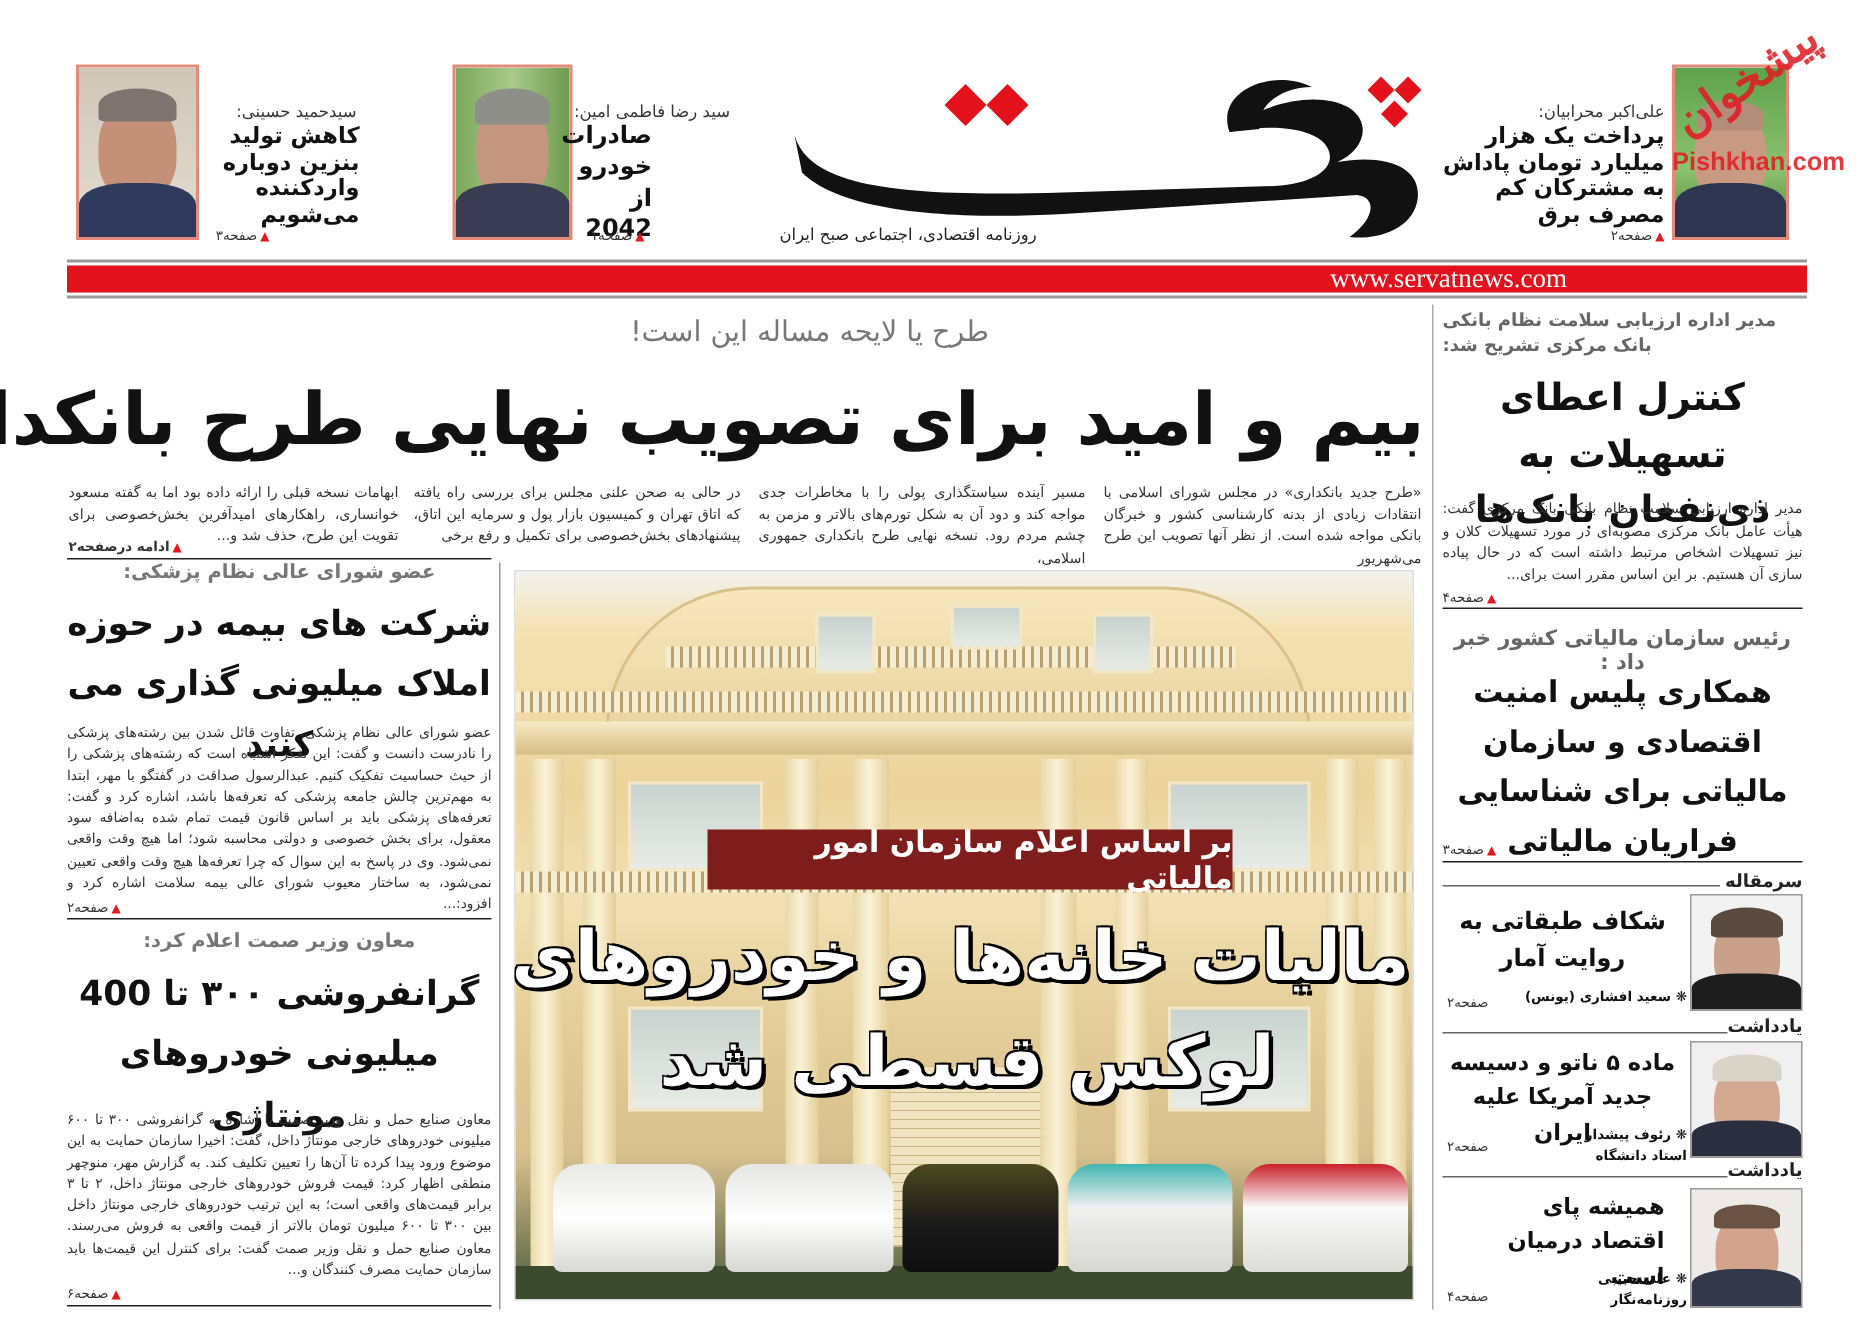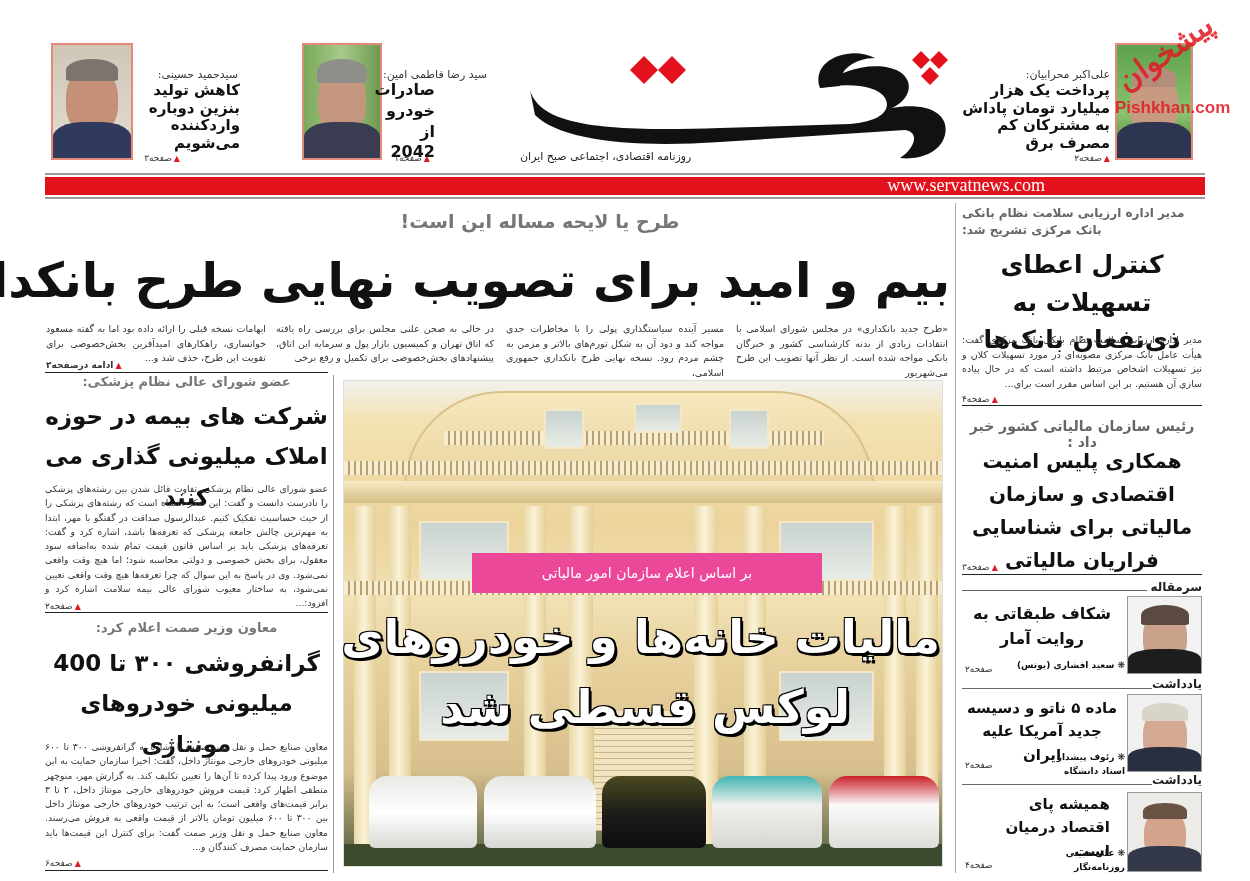--- a/index.html
+++ b/index.html
@@ -35,22 +35,22 @@
 
   .body-text { font-size: 9.5px; color: #333; line-height: 1.55; text-align: justify; }
   .section-label { position: absolute; font-size: 12px; font-weight: bold; color: #222; }
 
   .main-photo { position: absolute; left: 343px; top: 380px; width: 600px; height: 487px; overflow: hidden;
     background: linear-gradient(180deg, #f2f2ee 0%, #f3e2b2 8%, #ecd39b 30%, #f1e1b4 45%, #e6cf9a 60%, #d8c08e 80%, #4d5a3a 100%); border: 1px solid #ddd; }
   .column { position: absolute; background: linear-gradient(90deg, #e9d9a8, #fbf2d7 45%, #e4cf98); }
   .window { position: absolute; background: linear-gradient(180deg, #c9d3cf, #e8ece6); border: 2px solid #f3e7c5; }
   .balcony { position: absolute; height: 14px; background: repeating-linear-gradient(90deg, #f6ecd0 0 4px, #b8a070 4px 6px); }
   .car { position: absolute; bottom: 18px; height: 72px; border-radius: 18px 18px 6px 6px; }
-  .red-banner { position: absolute; left: 472px; top: 553px; width: 350px; height: 40px; background: #ec4899;
-    color: #fff; font-weight: normal; font-size: 14px; display: flex; align-items: center; justify-content: center; }
+  .red-banner { position: absolute; left: 472px; top: 553px; width: 350px; height: 40px; background: #7f1d1d;
+    color: #fff; font-weight: bold; font-size: 20px; display: flex; align-items: center; justify-content: center; }
   .photo-head { position: absolute; color: #fff; font-weight: bold; text-align: center; white-space: nowrap;
     text-shadow: 3px 3px 0 #000, -1px -1px 0 #000, 2px -1px 0 #000, -1px 2px 0 #000; }
 
   .thumb { position: absolute; border: 1px solid #999; overflow: hidden; }
 </style>
 </head>
 <body>
 
 <div class="photo-box" style="left:1115px; top:43px; width:78px; height:117px;">
   <div class="bg" style="background:linear-gradient(180deg,#5ea24d,#8cc26e 60%,#4d7f3d);"></div>
@@ -148,21 +148,21 @@
 <div class="thumb" style="left:1127px; top:792px; width:75px; height:80px; background:#ecebe8;">
   <div class="face" style="top:16px; width:42px; height:52px; background:#d3a38c;"></div>
   <div class="face" style="top:10px; width:44px; height:16px; background:#6a5244; border-radius:50% 50% 10% 10%;"></div>
   <div class="suit" style="background:#34394a;"></div>
 </div>
 <div class="abs head-bold" style="left:990px; top:793px; width:120px; font-size:15px; text-align:right; line-height:1.55;">همیشه پای اقتصاد درمیان است</div>
 <div class="abs" style="right:125px; top:848px; font-size:9px; font-weight:bold; white-space:nowrap;">❋ <span>علی حبیبی</span></div>
 <div class="abs" style="right:125px; top:862px; font-size:9px; font-weight:bold; white-space:nowrap;">روزنامه‌نگار</div>
 <div class="abs page-ref" style="left:965px; top:860px;">صفحه۴</div>
 
-<div class="abs" style="left:340px; top:210px; width:400px; font-size:19px; font-weight:bold; color:#777; text-align:center;">طرح یا لایحه مساله این است!</div>
+<div class="abs" style="left:340px; top:210px; width:400px; font-size:19px; font-weight:normal; color:#777; text-align:center;">طرح یا لایحه مساله این است!</div>
 <div class="abs head-bold" style="left:45px; top:252px; width:905px; font-size:48px; text-align:center; white-space:nowrap; letter-spacing:-1px;">بیم و امید برای تصویب نهایی طرح بانکداری</div>
 
 <div class="abs body-text" style="left:736px; top:322px; width:212px;">«طرح جدید بانکداری» در مجلس شورای اسلامی با انتقادات زیادی از بدنه کارشناسی کشور و خبرگان بانکی مواجه شده است. از نظر آنها تصویب این طرح می‌شهریور</div>
 <div class="abs body-text" style="left:506px; top:322px; width:218px;">مسیر آینده سیاستگذاری پولی را با مخاطرات جدی مواجه کند و دود آن به شکل تورم‌های بالاتر و مزمن به چشم مردم رود. نسخه نهایی طرح بانکداری جمهوری اسلامی،</div>
 <div class="abs body-text" style="left:276px; top:322px; width:218px;">در حالی به صحن علنی مجلس برای بررسی راه یافته که اتاق تهران و کمیسیون بازار پول و سرمایه این اتاق، پیشنهادهای بخش‌خصوصی برای تکمیل و رفع برخی</div>
 <div class="abs body-text" style="left:46px; top:322px; width:220px;">ابهامات نسخه قبلی را ارائه داده بود اما به گفته مسعود خوانساری، راهکارهای امیدآفرین بخش‌خصوصی برای تقویت این طرح، حذف شد و...</div>
 <div class="abs page-ref" style="left:46px; top:360px; font-weight:bold;"><span class="tri">▲</span><span>ادامه درصفحه۲</span></div>
 
 <div class="main-photo">
 

